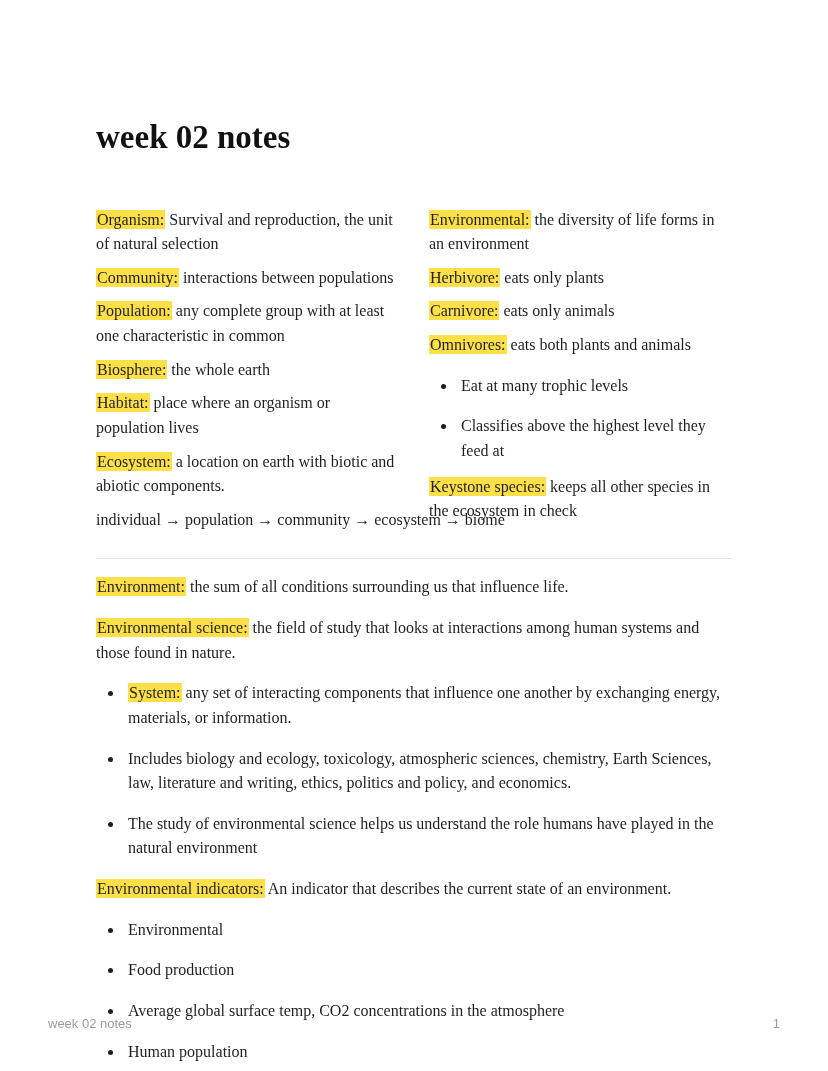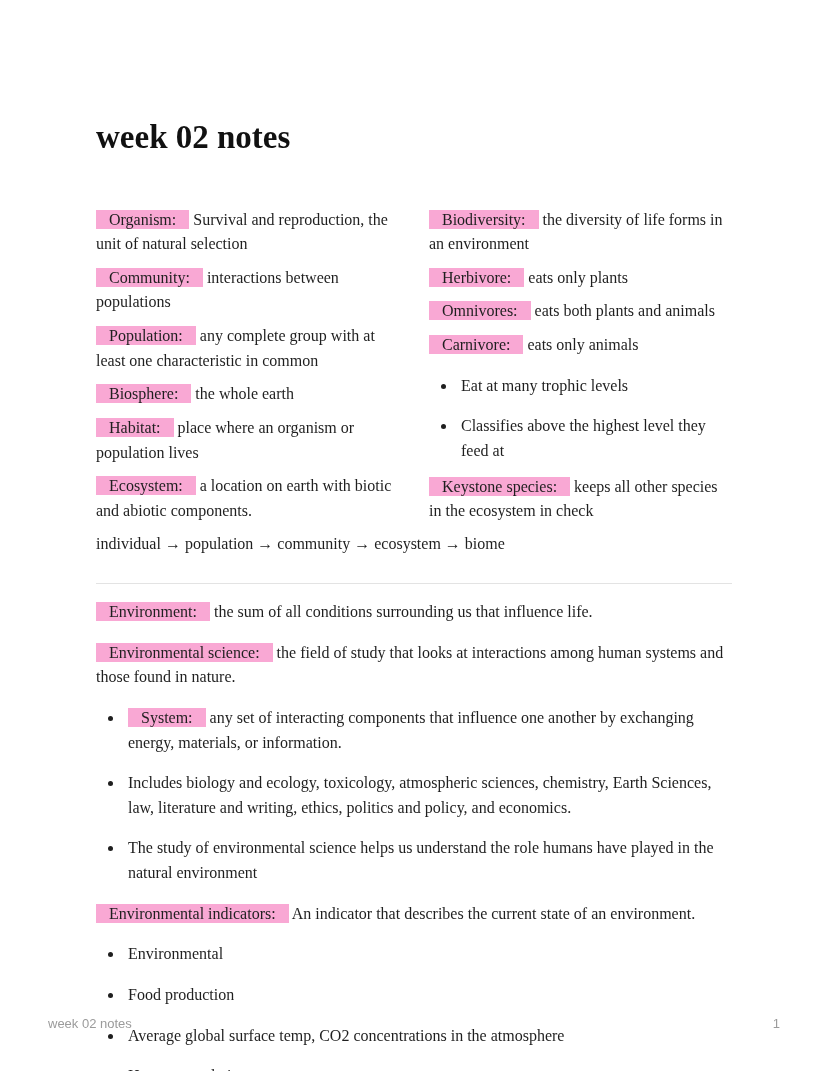--- a/index.html
+++ b/index.html
@@ -29,22 +29,22 @@
     gap: 30px;
     align-items: flex-start;
   }
   .col { flex: 1 1 0; min-width: 0; }
   p.def {
     font-size: 16px;
     line-height: 1.54;
     margin: 0 0 9px 0;
   }
   .hl {
-    background: #f9a8d4;
-    padding: 1px 13px;
+    background: #fde047;
+    padding: 1px 1px;
   }
   p.chain {
     white-space: nowrap;
     overflow: visible;
     position: relative;
     z-index: 1;
   }
   ul.bullets {
     list-style: disc;
     margin: 4px 0 10px 0;
@@ -98,30 +98,30 @@
         <span class="hl">Habitat:</span><span> place where an organism or population lives</span>
       </p>
       <p class="def">
         <span class="hl">Ecosystem:</span><span> a location on earth with biotic and abiotic components.</span>
       </p>
       <p class="def chain">individual → population → community → ecosystem → biome</p>
     </div>
 
     <div class="col">
       <p class="def">
-        <span class="hl">Biodiversity:</span><span> the diversity of life forms in an environment</span>
+        <span class="hl">Environmental:</span><span> the diversity of life forms in an environment</span>
       </p>
       <p class="def">
         <span class="hl">Herbivore:</span><span> eats only plants</span>
       </p>
       <p class="def">
-        <span class="hl">Omnivores:</span><span> eats both plants and animals</span>
+        <span class="hl">Carnivore:</span><span> eats only animals</span>
       </p>
       <p class="def">
-        <span class="hl">Carnivore:</span><span> eats only animals</span>
+        <span class="hl">Omnivores:</span><span> eats both plants and animals</span>
       </p>
       <ul class="bullets">
         <li>Eat at many trophic levels</li>
         <li>Classifies above the highest level they feed at</li>
       </ul>
       <p class="def">
         <span class="hl">Keystone species:</span><span> keeps all other species in the ecosystem in check</span>
       </p>
     </div>
 

